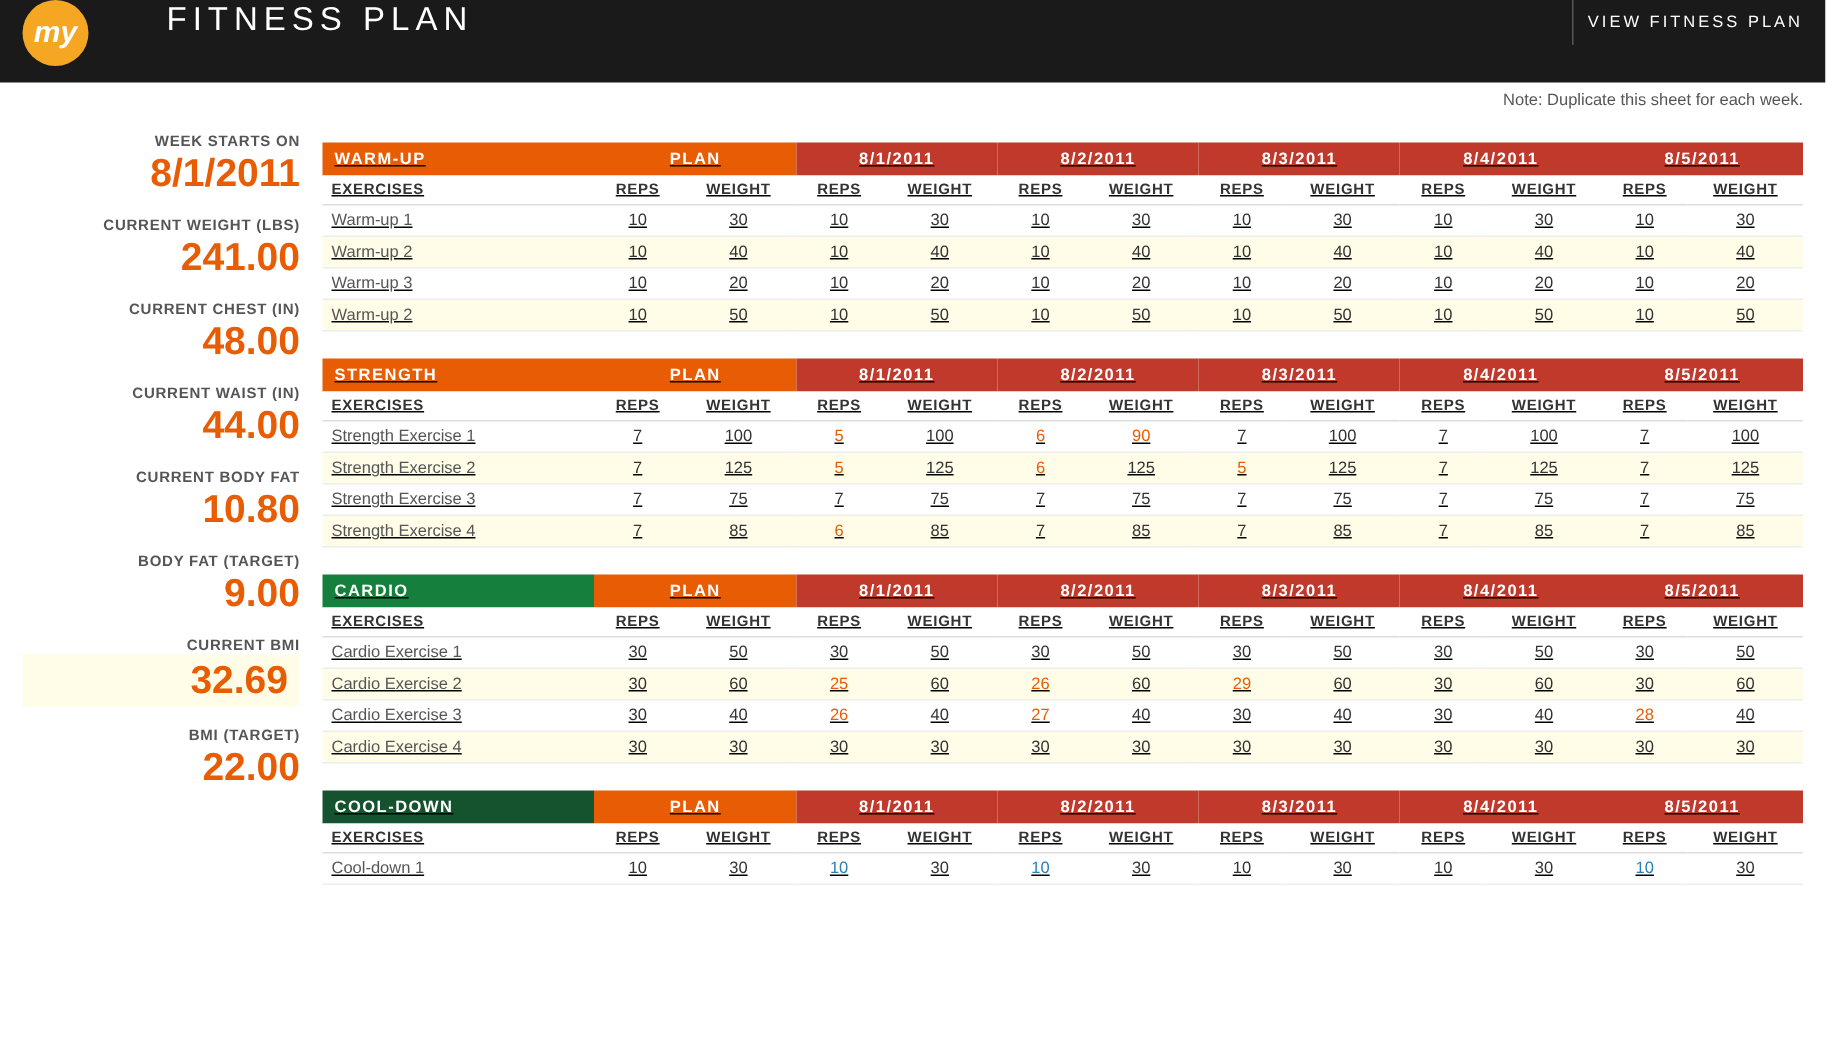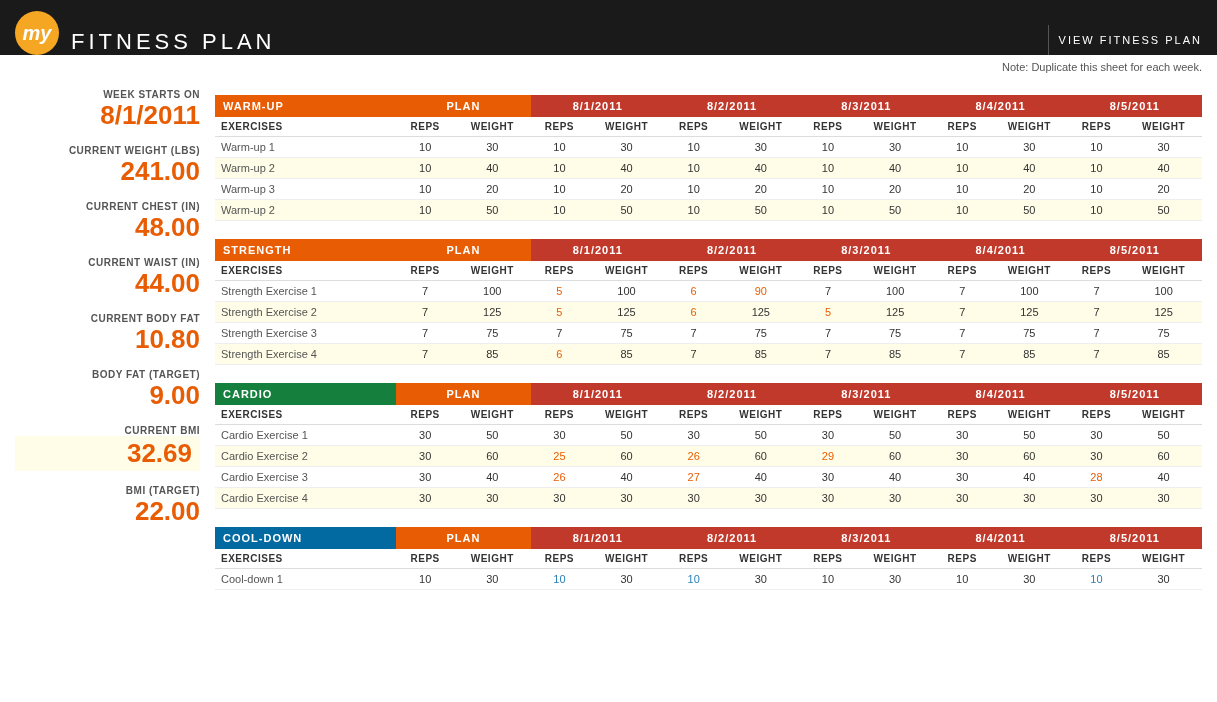--- a/index.html
+++ b/index.html
@@ -3,34 +3,34 @@
   <meta charset="utf-8">
   <style>
     * { margin: 0; padding: 0; box-sizing: border-box; }
     body { font-family: Arial, sans-serif; background: #fff; width: 1217px; min-height: 702px; overflow-x: hidden; }
 
     
     .header {
       background: #1a1a1a;
       height: 55px;
       display: flex;
-      align-items: flex-end;
+      align-items: flex-start;
       padding: 0 15px;
       position: relative;
     }
     .logo-circle {
       width: 44px; height: 44px;
       background: #f5a623;
       border-radius: 50%;
       display: flex; align-items: center; justify-content: center;
       font-size: 20px; font-weight: bold; color: #fff; font-style: italic;
       margin-right: 12px;
     }
     .header-title {
-      color: #fff; font-size: 22px; letter-spacing: 4px; font-weight: 300;
+      color: #fff; font-size: 22px; letter-spacing: 4px; font-weight: 300; margin-left: 40px;
     }
     .header-right {
       position: absolute; right: 15px;
       display: flex; align-items: center; gap: 10px;
     }
     .divider-v {
       width: 1px; height: 30px; background: #555;
     }
     .view-plan-btn {
       color: #fff; font-size: 11px; letter-spacing: 2px; cursor: pointer; text-transform: uppercase;
@@ -65,20 +65,21 @@
     }
     .sidebar-value.highlight-bg {
       background: #fffde7; padding: 2px 8px;
     }
 
     
     .content {
       flex: 1;
       padding: 16px 5px;
       overflow-x: auto;
+      text-decoration: underline;
     }
 
     
     .section-table {
       width: 100%;
       border-collapse: collapse;
       margin-bottom: 18px;
       font-size: 11px;
     }
 
@@ -456,21 +457,21 @@
             <td class="num">30</td>
             <td class="num">30</td>
             <td class="num">30</td>
             <td class="num">30</td>
           </tr>
         </tbody>
       </table>
       <table class="section-table">
         <thead>
           <tr class="section-header">
-            <td style="background: #0369a1; margin-top: 24px;">COOL-DOWN</td>
+            <td style="background: #14532d; margin-top: 24px;">COOL-DOWN</td>
             <td colspan="2" class="plan-header" style="background: rgb(232, 93, 4); text-align: center;">PLAN</td>
             <td colspan="2" class="date-header" style="background: rgb(192, 57, 43); text-align: center;">8/1/2011</td>
             <td colspan="2" class="date-header" style="background: rgb(192, 57, 43); text-align: center;">8/2/2011</td>
             <td colspan="2" class="date-header" style="background: rgb(192, 57, 43); text-align: center;">8/3/2011</td>
             <td colspan="2" class="date-header" style="background: rgb(192, 57, 43); text-align: center;">8/4/2011</td>
             <td colspan="2" class="date-header" style="background: rgb(192, 57, 43); text-align: center;">8/5/2011</td>
           </tr>
           <tr class="col-headers">
             <td style="min-width: 130px;">EXERCISES</td>
             <td style="text-align: center; min-width: 40px;">REPS</td>

